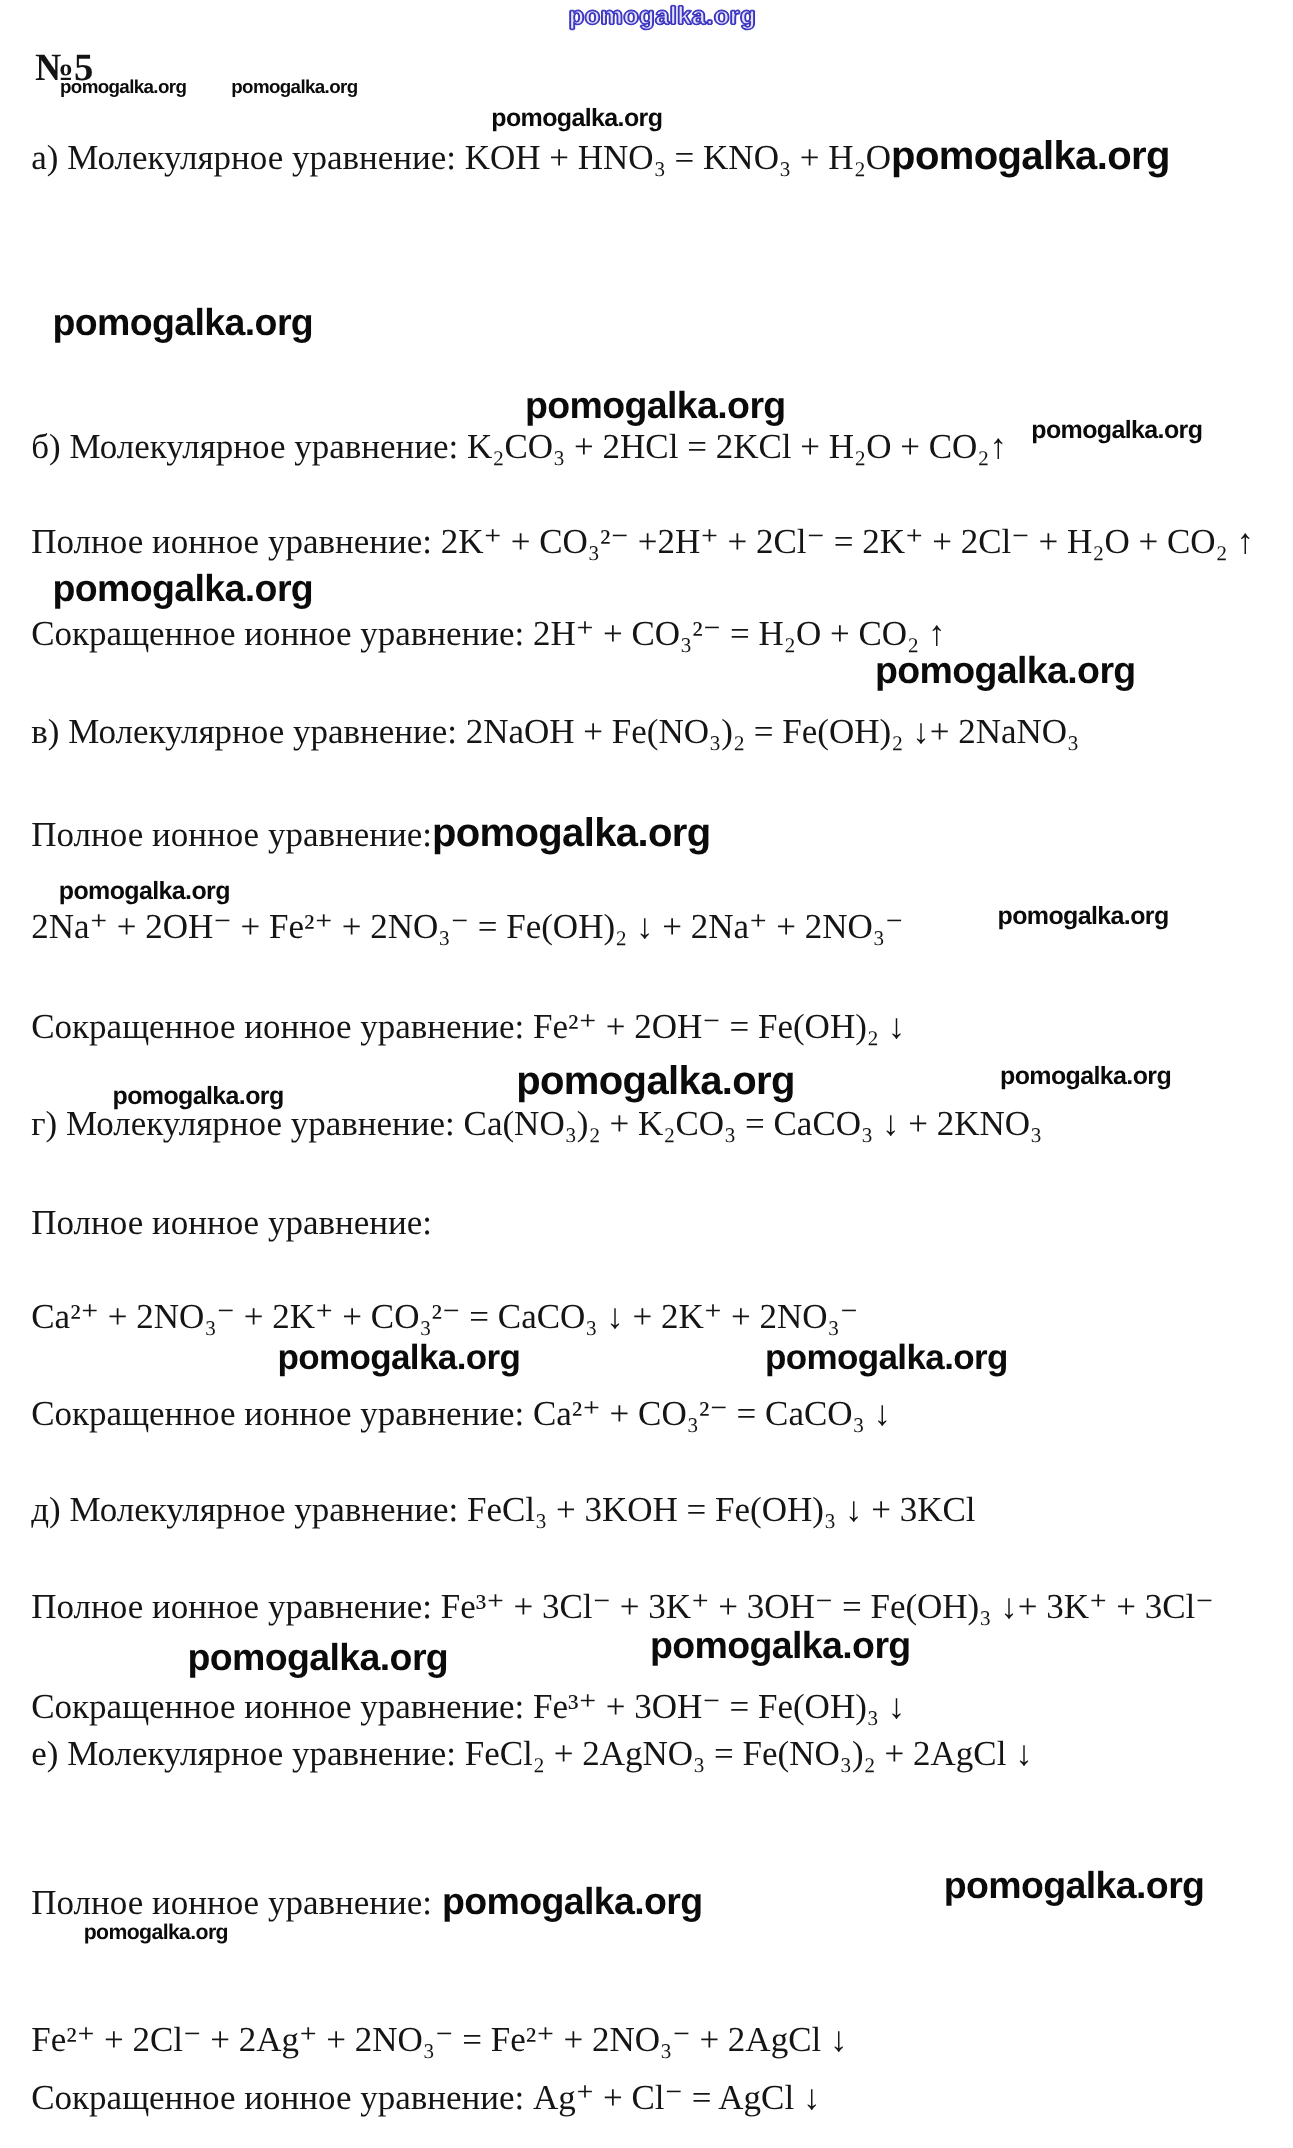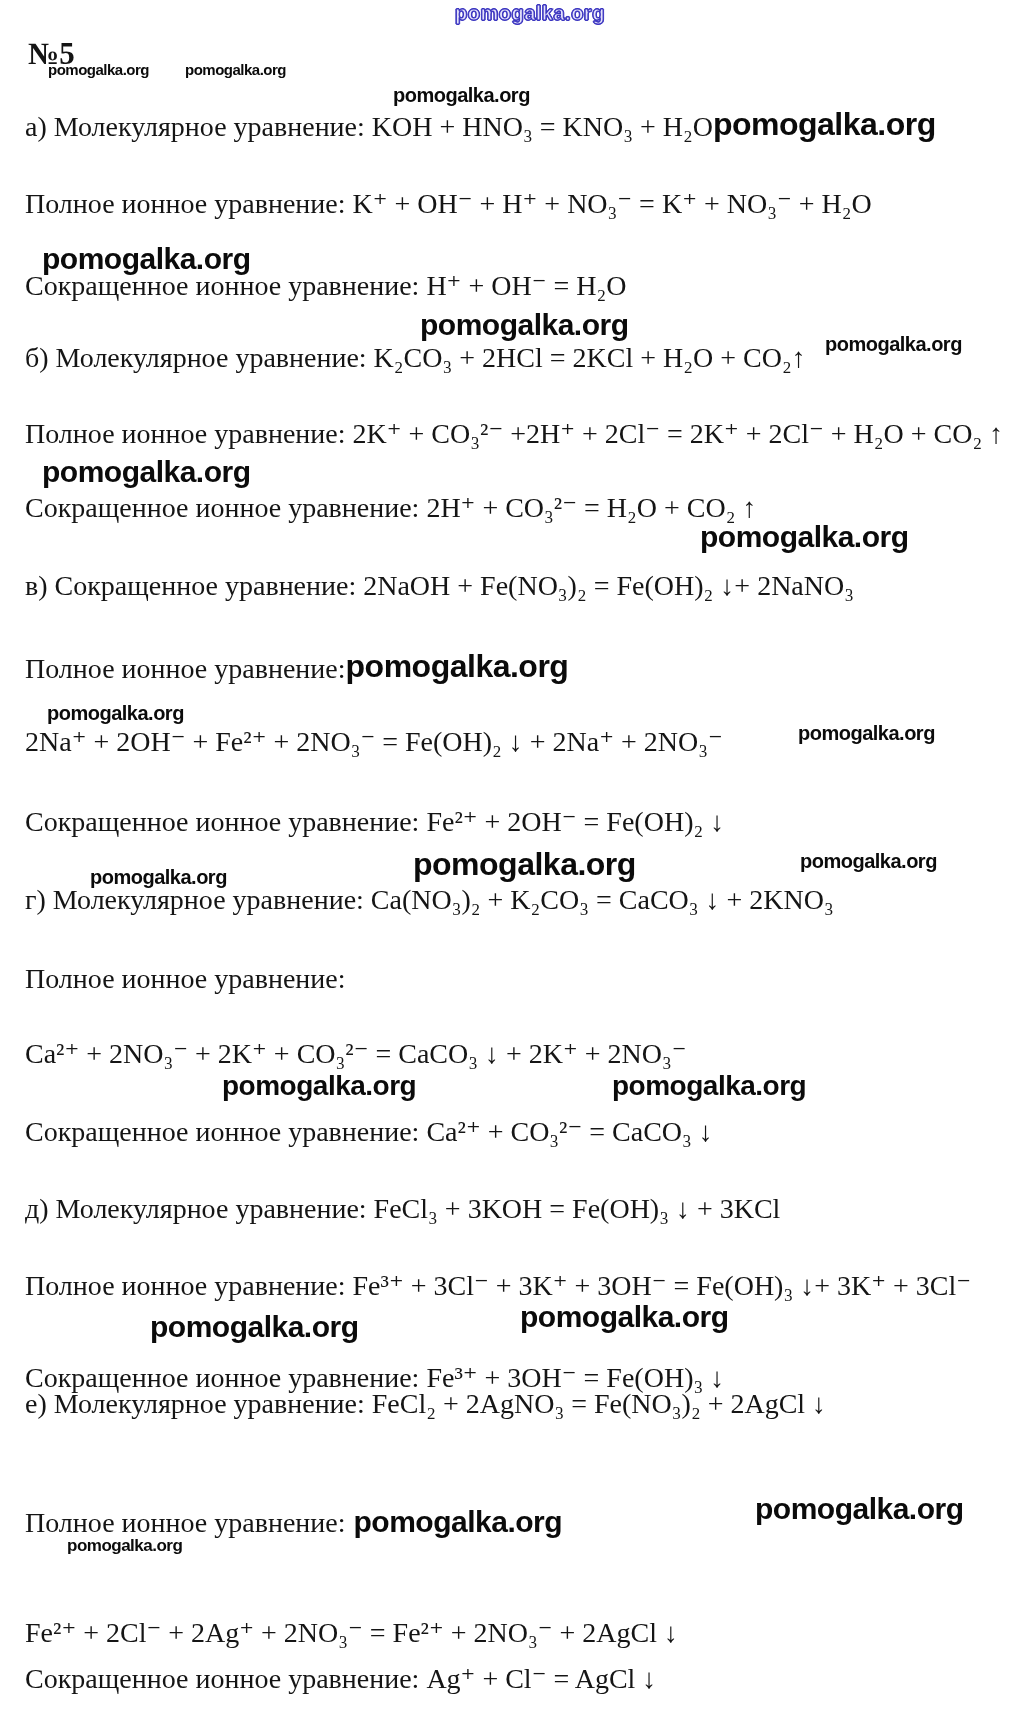--- a/index.html
+++ b/index.html
@@ -77,40 +77,38 @@
 
   <span class="wm wm-small" style="left:48px; top:61px;">pomogalka.org</span>
   <span class="wm wm-small" style="left:185px; top:61px;">pomogalka.org</span>
   <span class="wm wm-med" style="left:393px; top:84px;">pomogalka.org</span>
 
   <div class="line line-row" style="left:25px; top:106px;">
     <span>а) Молекулярное уравнение: KOH + HNO₃ = KNO₃ + H₂O</span>
     <span class="wm-inline wm-xl">pomogalka.org</span>
   </div>
 
-  <div class="line" style="left:25px; top:188px;">Полное ионное уравнение: K⁺ + OH⁻ + H⁺ + NO₃⁻ = K⁺ + NO₃⁻ + H₂O</div>
 
   <span class="wm wm-large" style="left:42px; top:242px;">pomogalka.org</span>
 
-  <div class="line" style="left:25px; top:270px;">Сокращенное ионное уравнение: H⁺ + OH⁻ = H₂O</div>
 
   <span class="wm wm-large" style="left:420px; top:308px;">pomogalka.org</span>
   <span class="wm wm-med" style="left:825px; top:333px;">pomogalka.org</span>
 
   <div class="line" style="left:25px; top:342px;">б) Молекулярное уравнение: K₂CO₃ + 2HCl = 2KCl + H₂O + CO₂↑</div>
 
   <div class="line" style="left:25px; top:418px;">Полное ионное уравнение: 2K⁺ + CO₃²⁻ +2H⁺ + 2Cl⁻ = 2K⁺ + 2Cl⁻ + H₂O + CO₂ ↑</div>
 
   <span class="wm wm-large" style="left:42px; top:455px;">pomogalka.org</span>
 
   <div class="line" style="left:25px; top:492px;">Сокращенное ионное уравнение: 2H⁺ + CO₃²⁻ = H₂O + CO₂ ↑</div>
 
   <span class="wm wm-large" style="left:700px; top:520px;">pomogalka.org</span>
 
-  <div class="line" style="left:25px; top:570px;">в) Сокращенное уравнение: 2NaOH + Fe(NO₃)₂ = Fe(OH)₂ ↓+ 2NaNO₃</div>
+  <div class="line" style="left:25px; top:570px;">в) Молекулярное уравнение: 2NaOH + Fe(NO₃)₂ = Fe(OH)₂ ↓+ 2NaNO₃</div>
 
   <div class="line line-row" style="left:25px; top:648px;">
     <span>Полное ионное уравнение:</span>
     <span class="wm-inline wm-xl">pomogalka.org</span>
   </div>
 
   <span class="wm wm-med" style="left:47px; top:702px;">pomogalka.org</span>
   <span class="wm wm-med" style="left:798px; top:722px;">pomogalka.org</span>
 
   <div class="line" style="left:25px; top:726px;">2Na⁺ + 2OH⁻ + Fe²⁺ + 2NO₃⁻ = Fe(OH)₂ ↓ + 2Na⁺ + 2NO₃⁻</div>
@@ -132,21 +130,21 @@
 
   <div class="line" style="left:25px; top:1116px;">Сокращенное ионное уравнение: Ca²⁺ + CO₃²⁻ = CaCO₃ ↓</div>
 
   <div class="line" style="left:25px; top:1193px;">д) Молекулярное уравнение: FeCl₃ + 3KOH = Fe(OH)₃ ↓ + 3KCl</div>
 
   <div class="line" style="left:25px; top:1270px;">Полное ионное уравнение: Fe³⁺ + 3Cl⁻ + 3K⁺ + 3OH⁻ = Fe(OH)₃ ↓+ 3K⁺ + 3Cl⁻</div>
 
   <span class="wm wm-large" style="left:150px; top:1310px;">pomogalka.org</span>
   <span class="wm wm-large" style="left:520px; top:1300px;">pomogalka.org</span>
 
-  <div class="line" style="left:25px; top:1350px;margin-top:12px;">Сокращенное ионное уравнение: Fe³⁺ + 3OH⁻ = Fe(OH)₃ ↓</div>
+  <div class="line" style="left:25px; top:1350px;">Сокращенное ионное уравнение: Fe³⁺ + 3OH⁻ = Fe(OH)₃ ↓</div>
 
   <div class="line" style="left:25px; top:1388px;">е) Молекулярное уравнение: FeCl₂ + 2AgNO₃ =  Fe(NO₃)₂ + 2AgCl ↓</div>
 
   <div class="line line-row" style="left:25px; top:1505px;">
     <span>Полное ионное уравнение:</span>
     <span class="wm-inline wm-large" style="margin-left:8px;">pomogalka.org</span>
   </div>
 
   <span class="wm wm-large" style="left:755px; top:1492px;">pomogalka.org</span>
   <span class="wm wm-small" style="left:67px; top:1536px; font-size:17px;">pomogalka.org</span>

